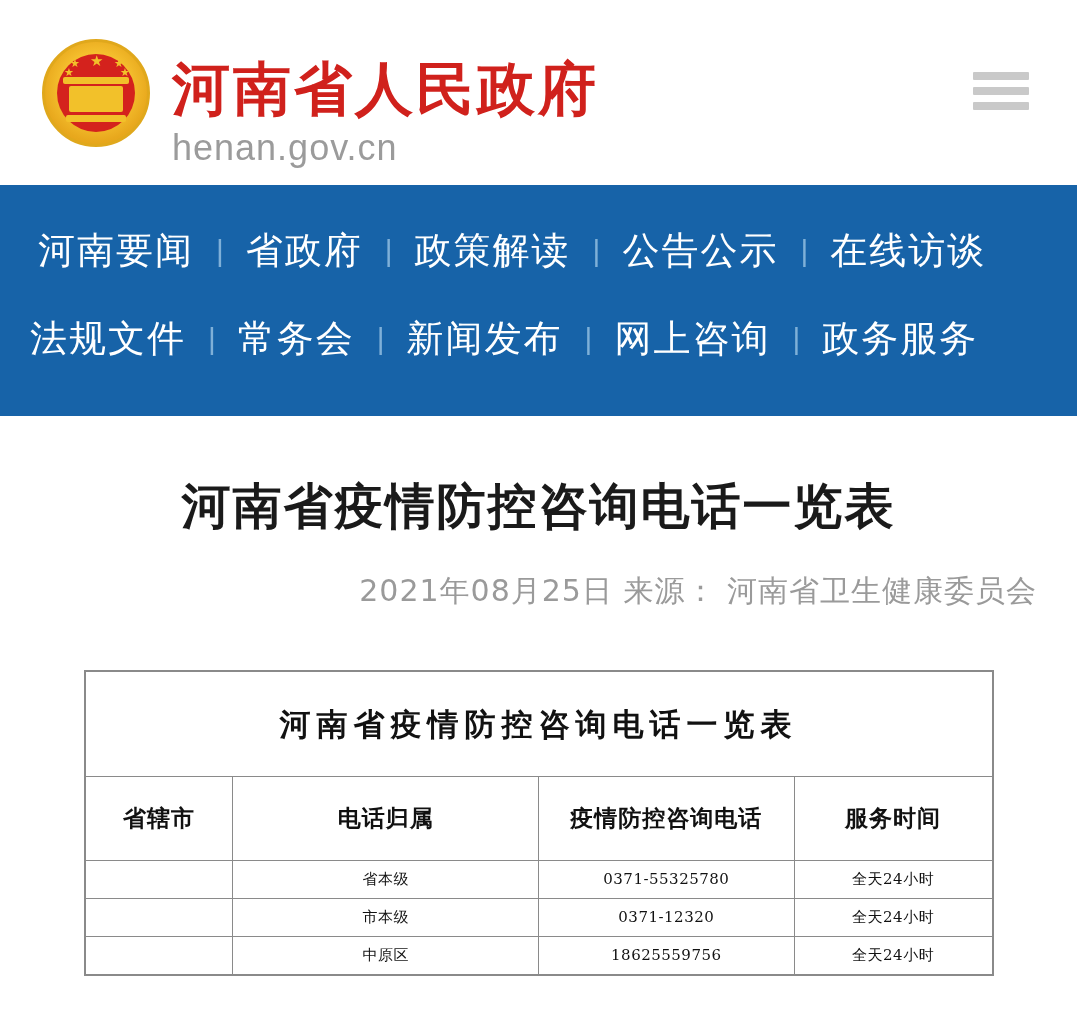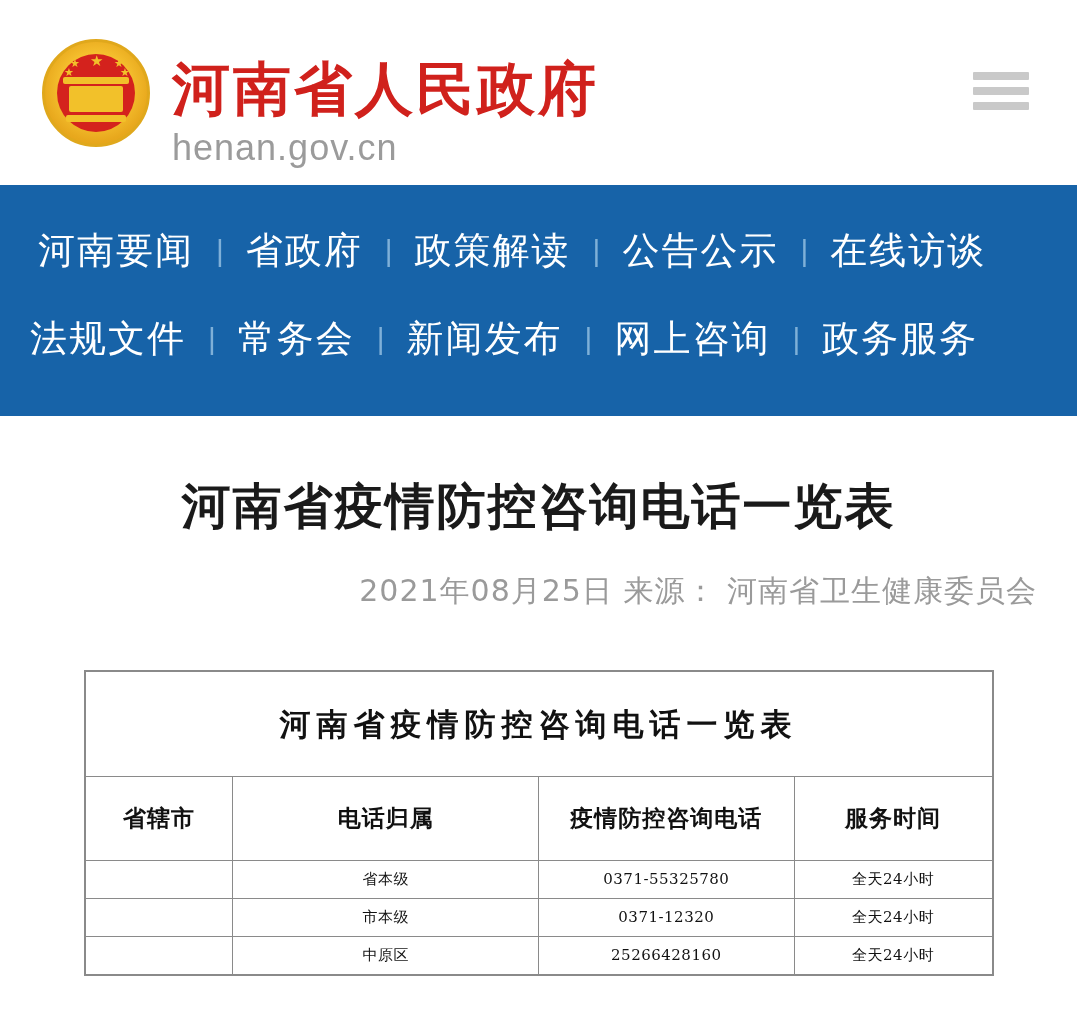--- a/index.html
+++ b/index.html
@@ -319,19 +319,19 @@
         </tr>
         <tr class="tbl-body">
           <td></td>
           <td>市本级</td>
           <td>0371-12320</td>
           <td>全天24小时</td>
         </tr>
         <tr class="tbl-body">
           <td></td>
           <td>中原区</td>
-          <td>25266428160</td>
+          <td>18625559756</td>
           <td>全天24小时</td>
         </tr>
       </tbody>
     </table>
   </div>
 </div>
 
 </body></html>

